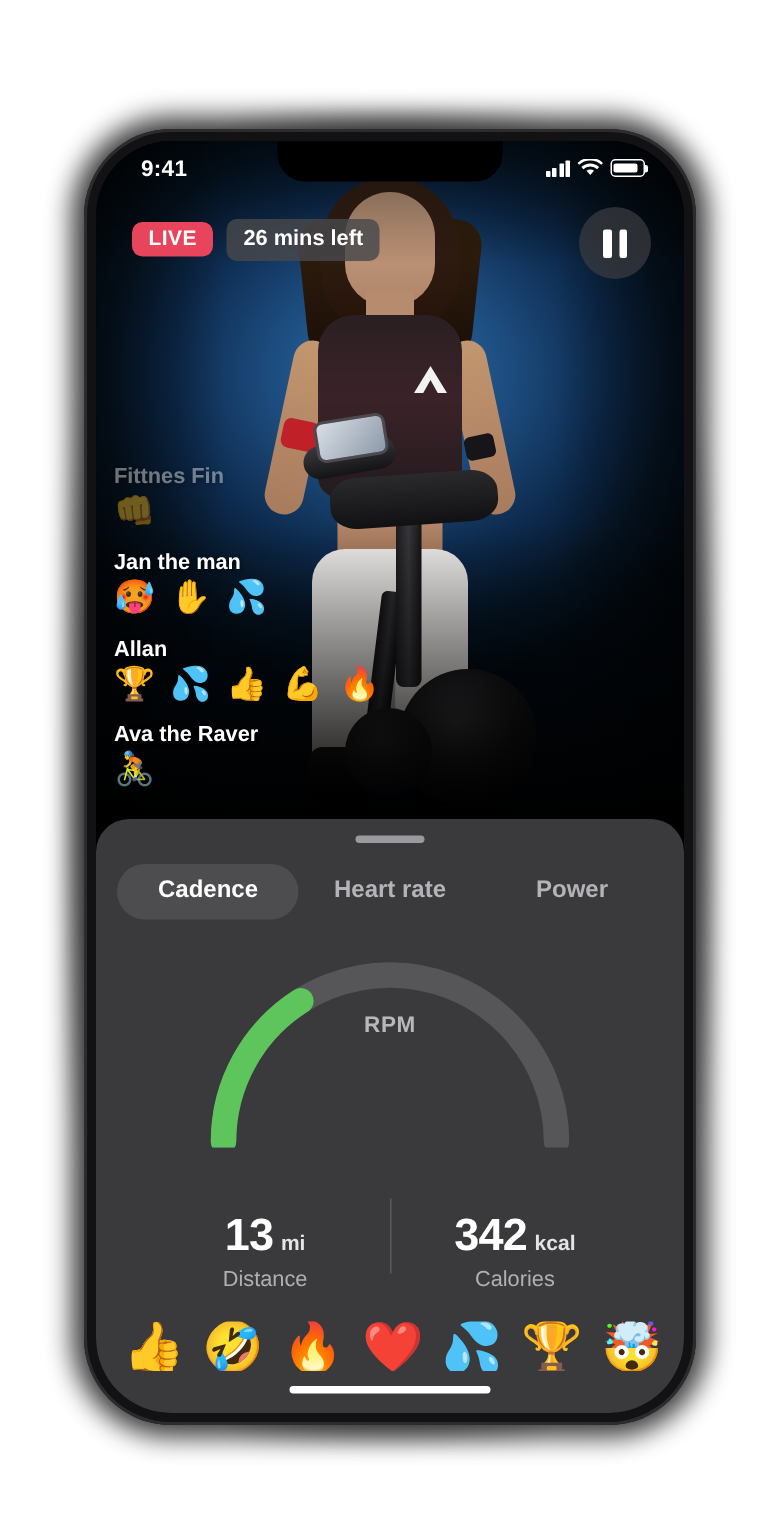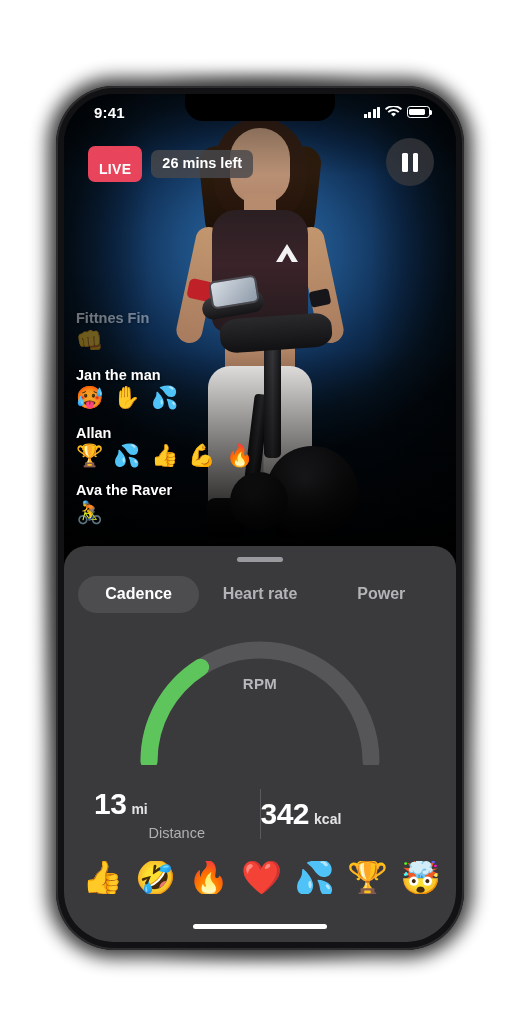--- a/index.html
+++ b/index.html
@@ -199,21 +199,21 @@
     width:15px; height:112px; background:linear-gradient(90deg,#131315,#2e2e32,#0d0d0f);
     transform:rotate(7deg); border-radius:4px;
   }
 
   
   .live-row{
     position:absolute; left:24px; top:52px; display:flex; align-items:center; gap:9px; z-index:20;
   }
   .live-badge{
     background:#e8445c; color:#fff; font-size:14px; font-weight:bold;
-    padding:16px 11px 6px; border-radius:7px; letter-spacing:.3px; line-height:1;
+    padding:3px 11px 6px; border-radius:7px; letter-spacing:.3px; line-height:1;
   }
   .time-left{
     background:rgba(72,72,76,.82); color:#fff; font-size:14.5px; font-weight:bold;
     padding:6px 11px 7px; border-radius:7px; line-height:1;text-align:center;
   }
   .pause-btn{
     position:absolute; right:22px; top:44px; z-index:20;
     width:48px; height:48px; border-radius:50%;
     background:rgba(60,60,64,.72);
     display:flex; align-items:center; justify-content:center; gap:5px;
@@ -271,21 +271,21 @@
     color:#b8b8bc; font-size:15px; font-weight:bold; margin-top:4px; letter-spacing:.4px;
   }
 
   
   .stats{
     display:flex; align-items:center; justify-content:center;
     margin:22px 30px 0; position:relative;
   }
   .stat{ flex:1; text-align:center; }
   .stat-line{
-    display:flex; align-items:baseline; gap:5px;
+    display:flex; align-items:baseline; justify-content:center; gap:5px;margin-top:20px;
   }
   .stat-val{ color:#fff; font-size:30px; font-weight:bold; letter-spacing:-.5px; }
   .stat-unit{ color:#e4e4e6; font-size:14px; font-weight:bold; }
   .stat-label{ color:#b0b0b4; font-size:14.5px; margin-top:4px; }
   .stat-div{
     width:1px; height:50px; background:#5a5a5e;
   }
 
   
   .emoji-bar{
@@ -405,20 +405,21 @@
             <span class="stat-unit">mi</span>
           </div>
           <div class="stat-label">Distance</div>
         </div>
         <div class="stat-div"></div>
         <div class="stat">
           <div class="stat-line">
             <span class="stat-val">342</span>
             <span class="stat-unit">kcal</span>
           </div>
+          <div class="stat-label">Calories</div>
         </div>
       </div>
 
       <div class="emoji-bar">
         <button class="emoji-btn">👍</button>
         <button class="emoji-btn">🤣</button>
         <button class="emoji-btn">🔥</button>
         <button class="emoji-btn">❤️</button>
         <button class="emoji-btn">💦</button>
         <button class="emoji-btn">🏆</button>

